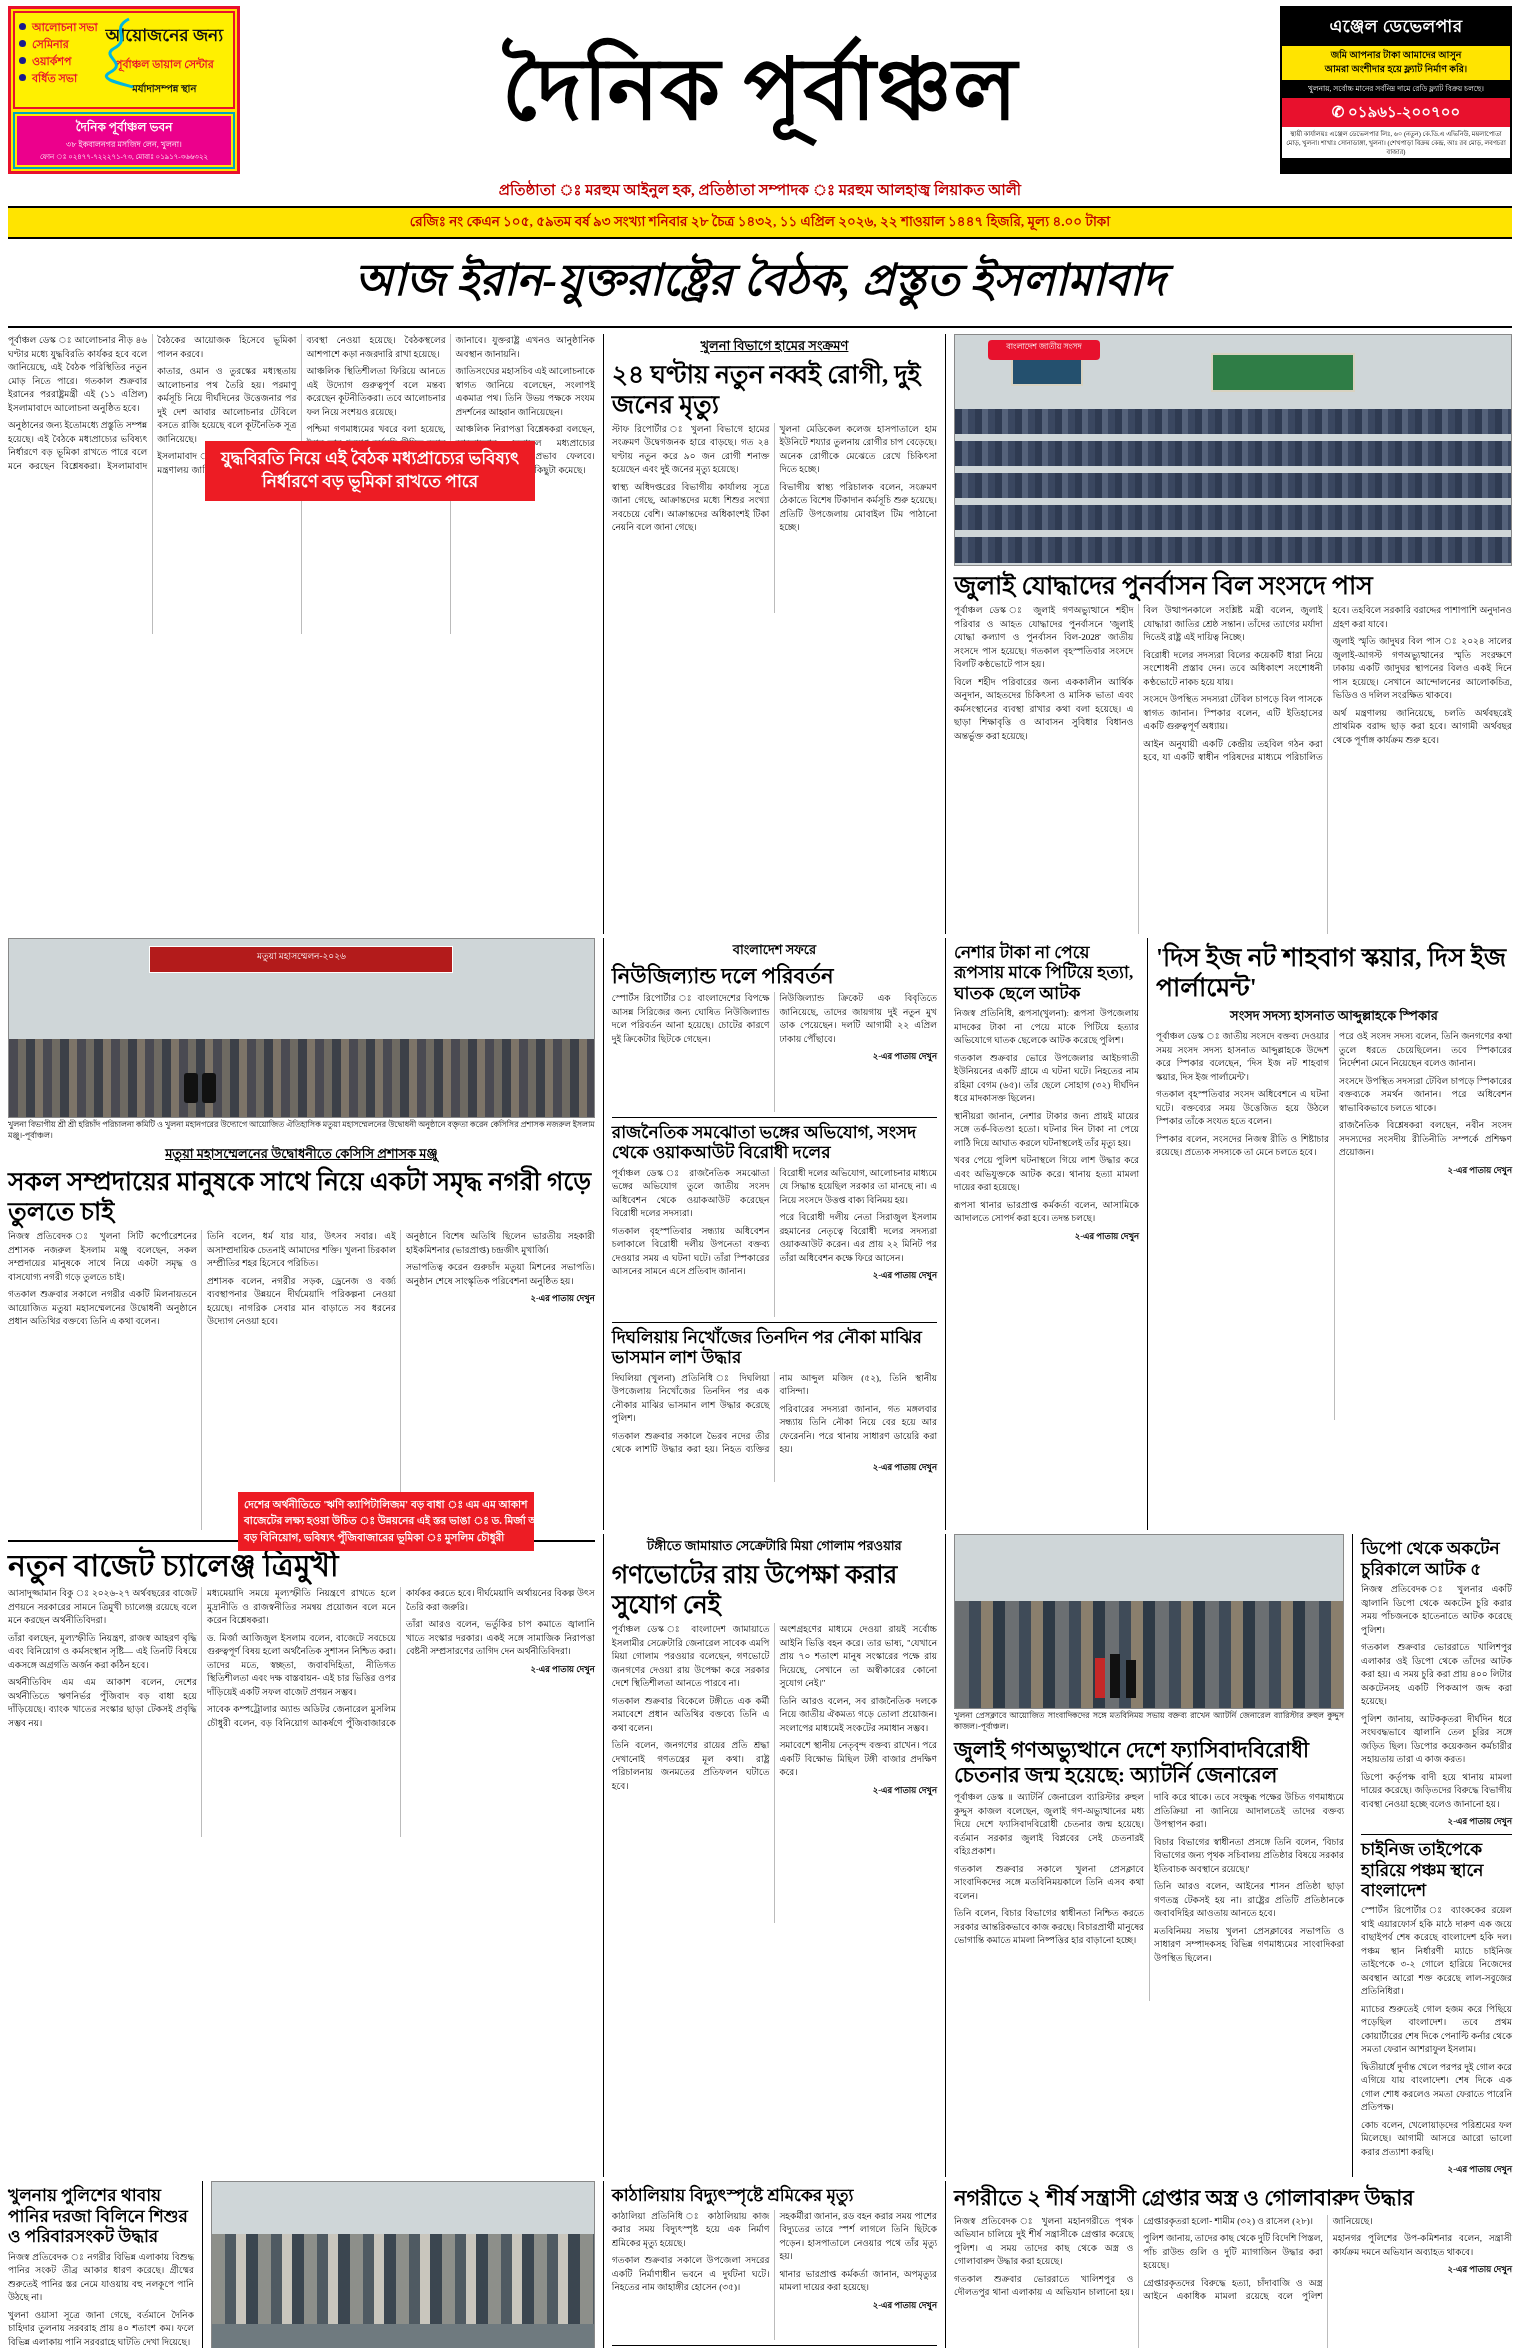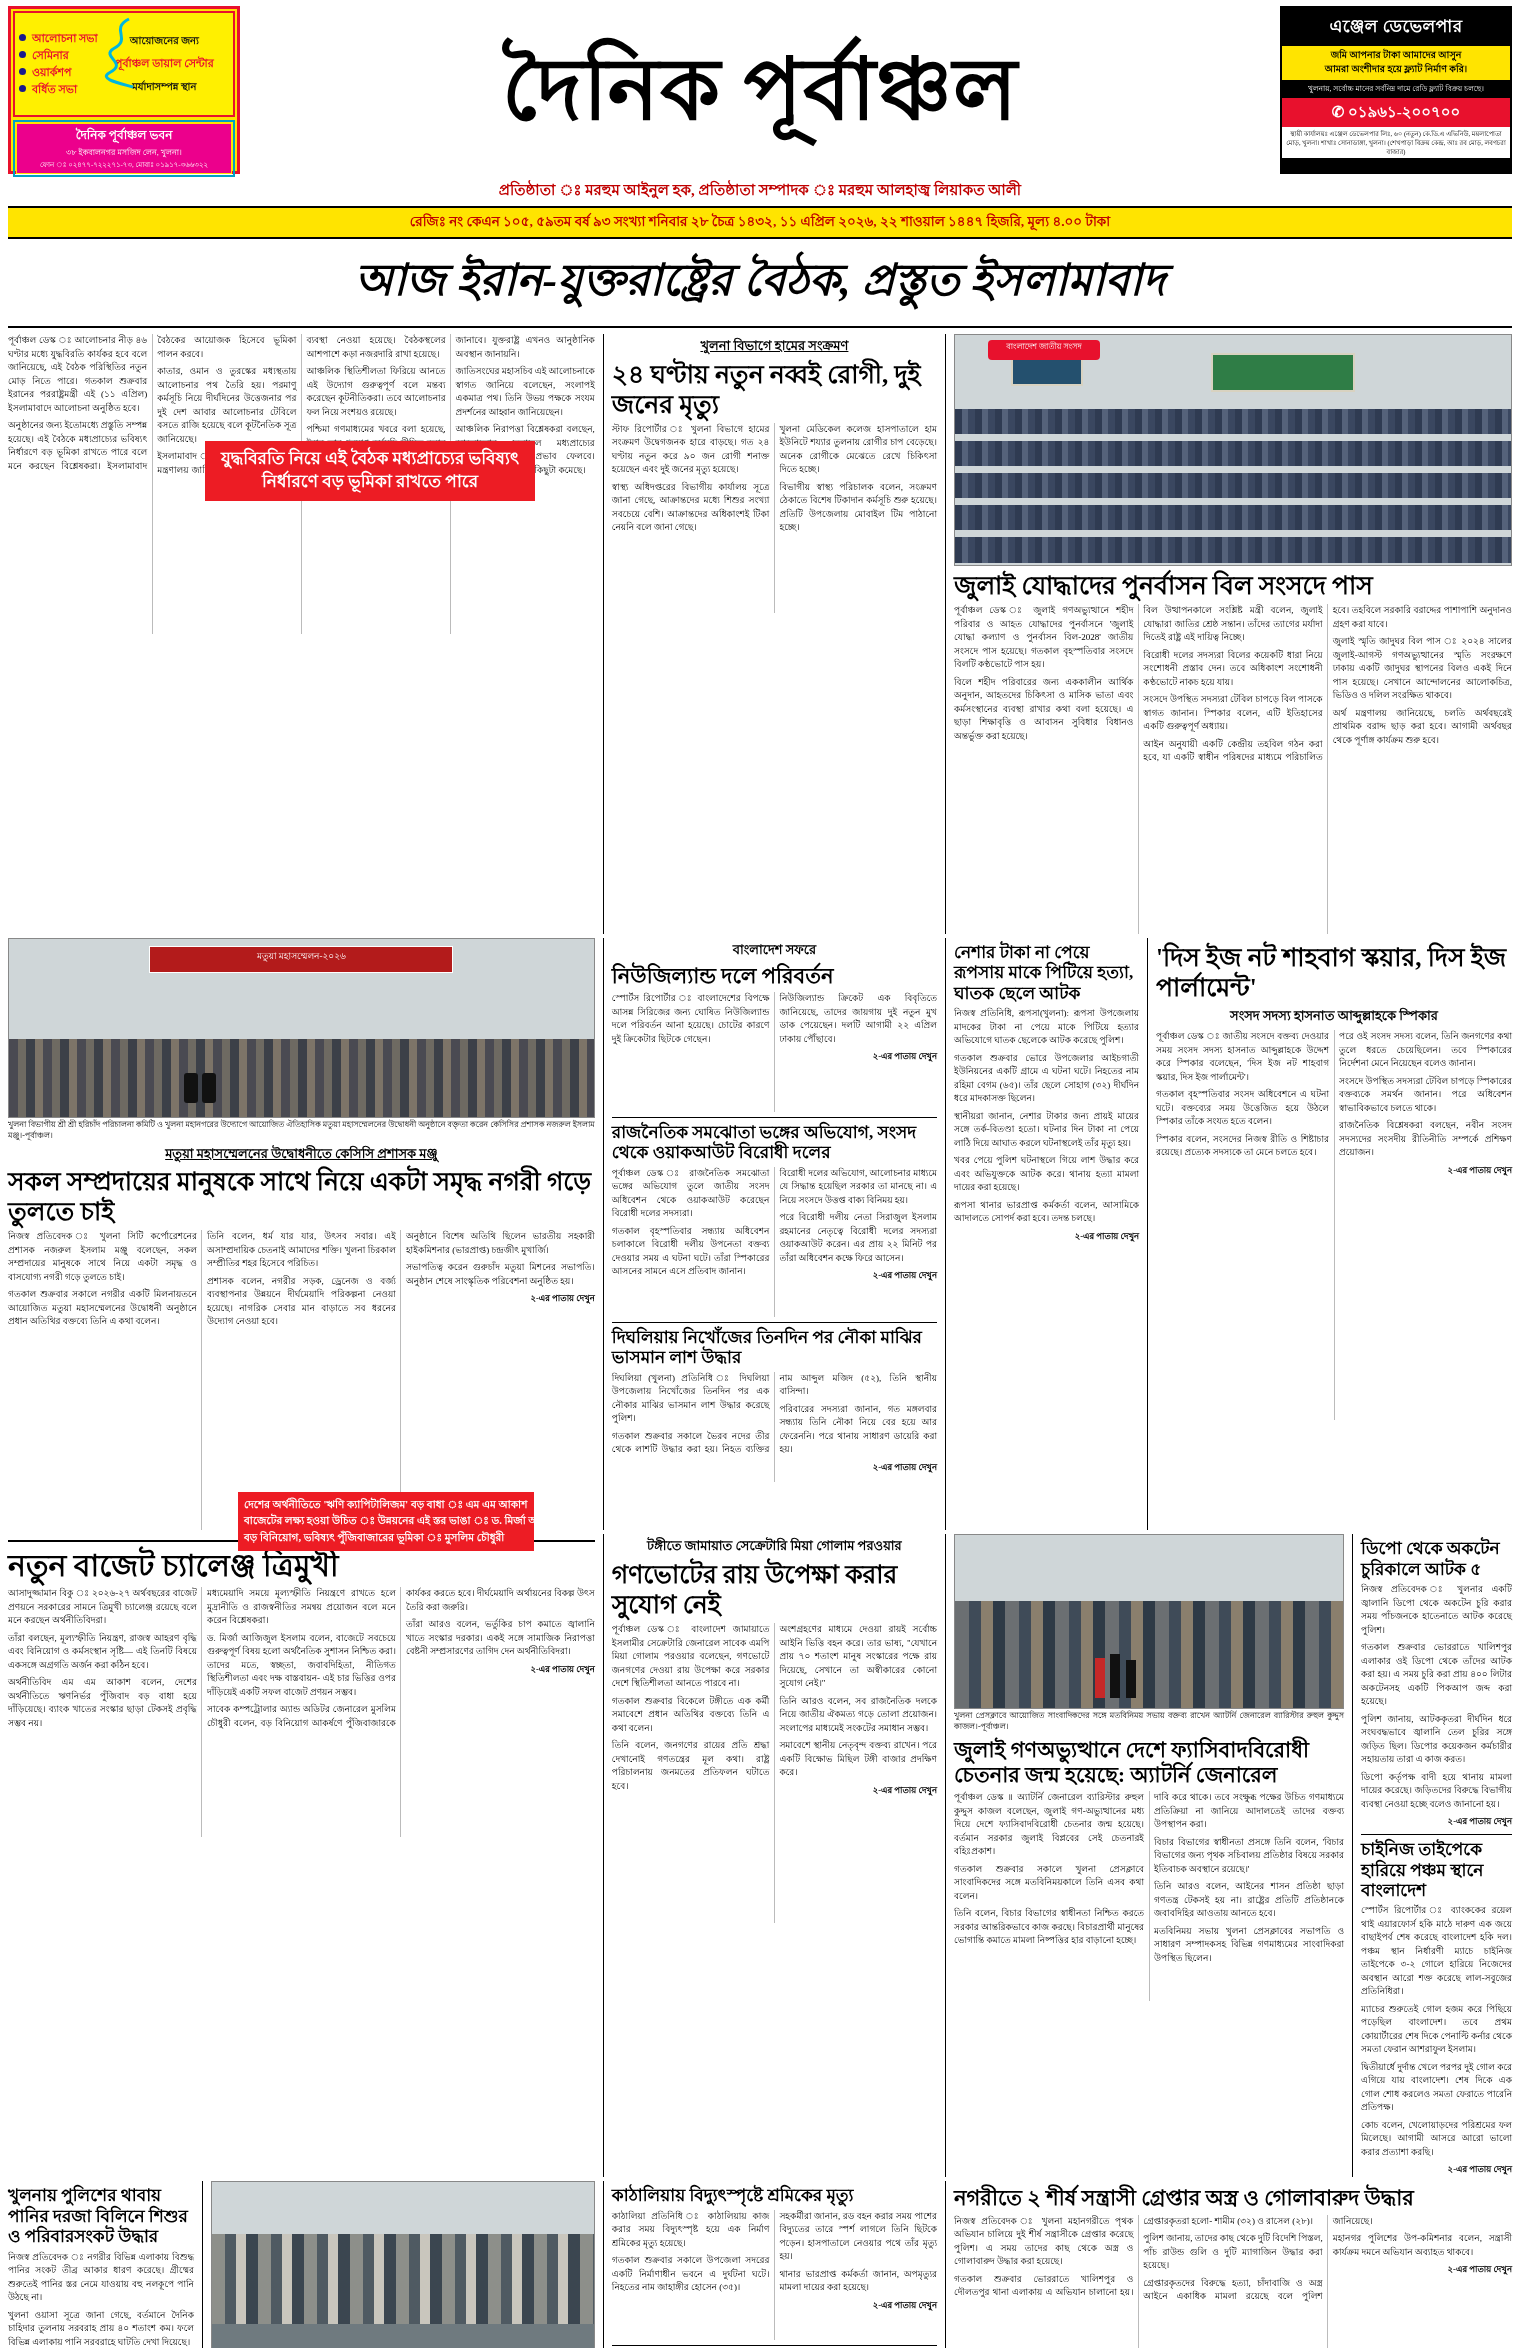--- a/index.html
+++ b/index.html
@@ -10,26 +10,26 @@
     font-family:"Liberation Serif", serif;
     color:#000;
     overflow:hidden;
   }
   .page { width:1520px; height:2348px; position:relative; padding:6px 8px; }
 
   
   .masthead { display:flex; align-items:stretch; height:168px; gap:4px; }
 
   .ad-left { width:232px; border:3px solid #e8112d; background:#ffe400; display:flex; flex-direction:column; padding:2px; }
-  .ad-left .top { flex:1; background:#fff000; border:2px solid #e8112d; display:flex; padding:17px 2px; position:relative; }
+  .ad-left .top { flex:1; background:#fff000; border:2px solid #e8112d; display:flex; padding:6px 2px; position:relative; }
   .ad-left ul { list-style:none; margin:0; padding:0 0 0 2px; font-size:11px; line-height:1.55; color:#e8112d; font-weight:bold; }
   .ad-left ul li { position:relative; padding-left:13px; white-space:nowrap; }
   .ad-left ul li::before { content:""; position:absolute; left:0; top:4px; width:7px; height:7px; border-radius:50%; background:#1a1a8c; }
   .ad-left .rightcol { flex:1; text-align:center; display:flex; flex-direction:column; justify-content:space-around; }
-  .ad-left .rl1 { font-size:10px; font-weight:bold; color:#111; }
+  .ad-left .rl1 { font-size:17px; font-weight:bold; color:#111; }
   .ad-left .rl2 { font-size:11px; font-weight:bold; color:#e8112d; }
   .ad-left .rl3 { font-size:10px; font-weight:bold; color:#111; }
   .squig { position:absolute; left:84px; top:4px; width:38px; height:74px; }
   .ad-left .bot { margin-top:3px; border:2px solid #00a0c6; padding:1px; }
   .ad-left .bot-in { background:#ec008c; border:1px solid #ffe400; color:#fff; text-align:center; padding:2px 1px; }
   .ad-left .bl1 { font-size:12px; font-weight:bold; }
   .ad-left .bl2 { font-size:8px; }
   .ad-left .bl3 { font-size:7px; }
 
   .title-wrap { flex:1; display:flex; flex-direction:column; justify-content:center; align-items:center; }

